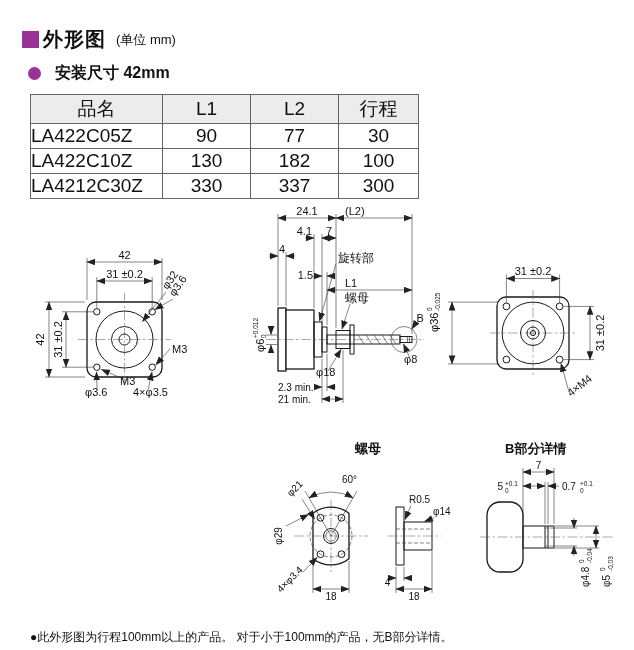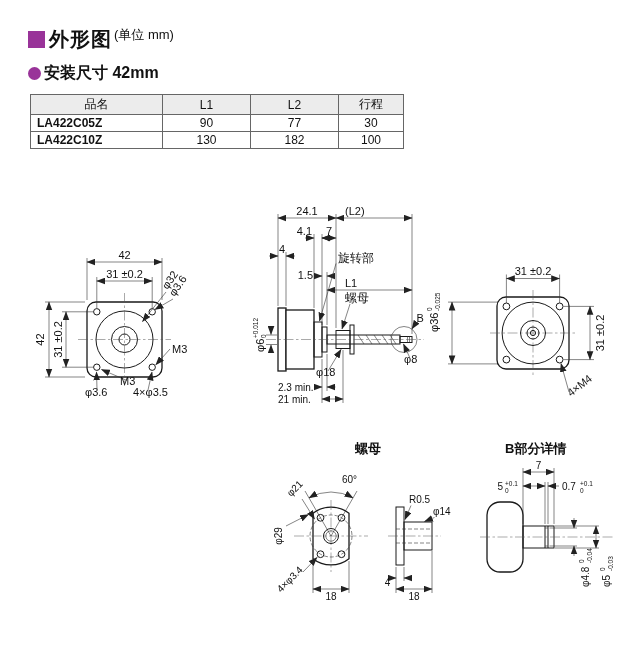--- a/index.html
+++ b/index.html
@@ -1,32 +1,32 @@
 <!DOCTYPE html>
 <html><head>
 <meta charset="utf-8">
 <style>
   *{margin:0;padding:0;box-sizing:border-box}
   :root{--accent:#993399;--hdrbg:#ececec}
   html,body{background:#fff}
   .page{position:relative;width:634px;height:650px;background:#fff;overflow:hidden;
         font-family:"Liberation Sans","DejaVu Sans",sans-serif;color:#111}
   .abs{position:absolute}
-  .hdr{position:absolute;left:28px;top:26px;display:flex;align-items:flex-start}
+  .hdr{position:absolute;left:22px;top:26px;display:flex;align-items:center}
   .sq{width:17px;height:17px;background:var(--accent);align-self:center;margin-right:4px}
   .title{font-size:20px;font-weight:bold;letter-spacing:1px}
-  .unit{font-size:13px;margin-left:2px}
-  .sub{position:absolute;left:28px;top:63px;display:flex;align-items:center;gap:3px}
+  .unit{font-size:13px;margin-left:10px}
+  .sub{position:absolute;left:28px;top:63px;display:flex;align-items:center;gap:14px}
   .dot{width:13px;height:13px;border-radius:50%;background:var(--accent)}
   .subtitle{font-size:16px;font-weight:bold}
   .spec{position:absolute;left:30px;top:94px;border-collapse:collapse}
-  .spec th,.spec td{border:1px solid #666;font-size:12px;padding:1px 6px;height:17px;text-align:center}
+  .spec th,.spec td{border:1px solid #666;font-size:19px;padding:1px 0;height:17px;text-align:center}
   .spec th{background:var(--hdrbg);font-weight:normal}
-  .spec th.c-name{width:132px}.spec th.c-l1{width:88px}.spec th.c-l2{width:88px}.spec th.c-st{width:65px}
-  .spec td.nm{text-align:left;font-weight:bold}
+  .spec th.c-name{width:132px}.spec th.c-l1{width:88px}.spec th.c-l2{width:88px}.spec th.c-st{width:80px}
+  .spec td.nm{text-align:left;font-weight:normal}
   .foot{position:absolute;left:30px;top:629px;font-size:12px}
   svg text{font-family:"Liberation Sans","DejaVu Sans",sans-serif;fill:#111}
   .dt{font-size:11px}
   .dts{font-size:10px}
   .tol{font-size:6.5px}
   .lbl{font-size:12px}
   .ttl{font-size:13px;font-weight:bold}
   .ol{fill:#fff;stroke:#1a1a1a;stroke-width:1.3}
   .ol2{fill:none;stroke:#1a1a1a;stroke-width:1}
   .dl{fill:none;stroke:#333;stroke-width:0.6}
@@ -62,20 +62,26 @@
         <td class="nm">LA422C05Z</td>
         <td>90</td>
         <td>77</td>
         <td>30</td>
       </tr>
       <tr>
         <td class="nm">LA422C10Z</td>
         <td>130</td>
         <td>182</td>
         <td>100</td>
+      </tr>
+      <tr>
+        <td class="nm">LA4212C30Z</td>
+        <td>330</td>
+        <td>337</td>
+        <td>300</td>
       </tr>
     </tbody>
   </table>
 
   <svg class="abs" style="left:0;top:200px" width="634" height="235" viewBox="0 200 634 235">
     <defs>
       <marker id="ah1" viewBox="0 0 8 6" refX="7.5" refY="3" markerWidth="9" markerHeight="7" orient="auto-start-reverse" markerUnits="userSpaceOnUse">
           <path d="M0,0L8,3L0,6Z" fill="#222"></path>
         </marker>
       <pattern id="h1" width="5" height="5" patternUnits="userSpaceOnUse" patternTransform="rotate(45)">
@@ -332,13 +338,14 @@
         <line class="dl" x1="596" y1="526" x2="596" y2="548" marker-start="url(#ah2)" marker-end="url(#ah2)"></line>
         <g transform="translate(610,587) rotate(-90)">
           <text class="dts">φ5</text>
           <text class="tol" x="16" y="-5.5">0</text>
           <text class="tol" x="16" y="2.5">-0.03</text>
         </g>
       </g>
     </g>
   </svg>
 
+  <div class="foot">●此外形图为行程100mm以上的产品。 对于小于100mm的产品，无B部分详情。</div>
 </div>
 
 </body></html>

